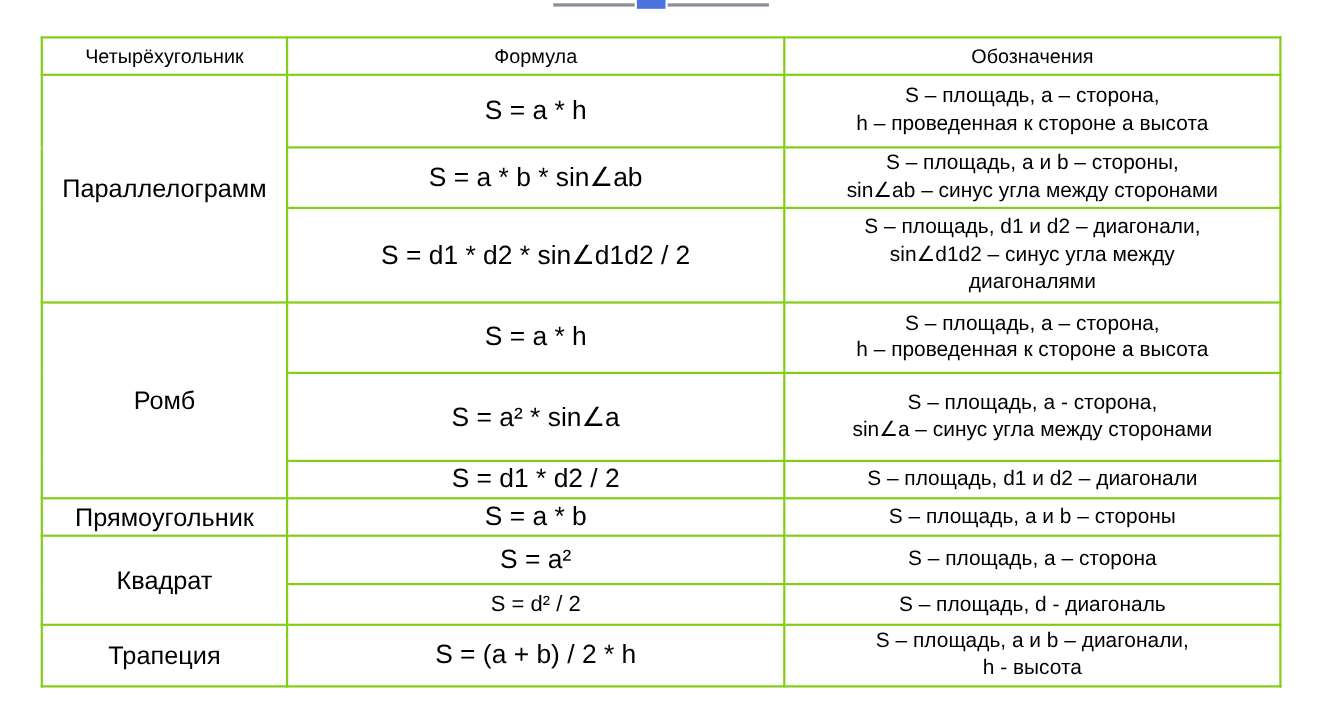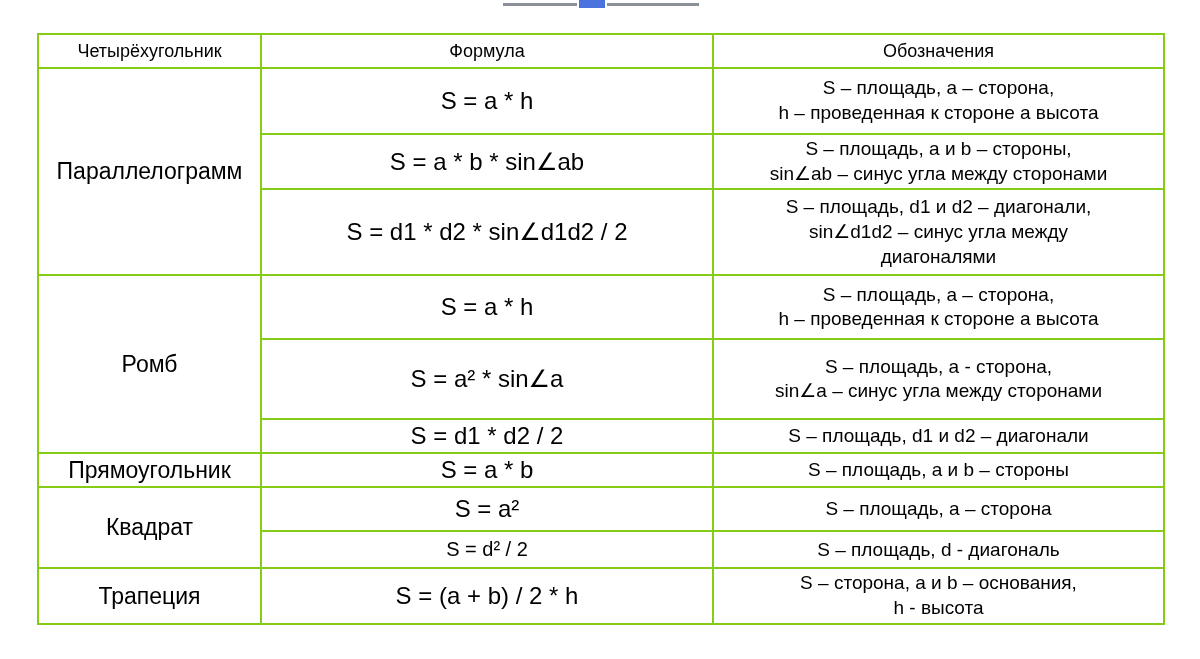--- a/index.html
+++ b/index.html
@@ -163,18 +163,18 @@
       <td class="formula small">S = d² / 2</td>
       <td class="notation">
         <div class="notation-line">S – площадь, d - диагональ</div>
       </td>
     </tr>
 
     <tr class="h-trap">
       <td class="shape">Трапеция</td>
       <td class="formula">S = (a + b) / 2 * h</td>
       <td class="notation">
-        <div class="notation-line">S – сторона, a и b – основания,</div>
+        <div class="notation-line">S – площадь, a и b – диагонали,</div>
         <div class="notation-line">h - высота</div>
       </td>
     </tr>
   </tbody>
 </table>
 
 </body></html>

